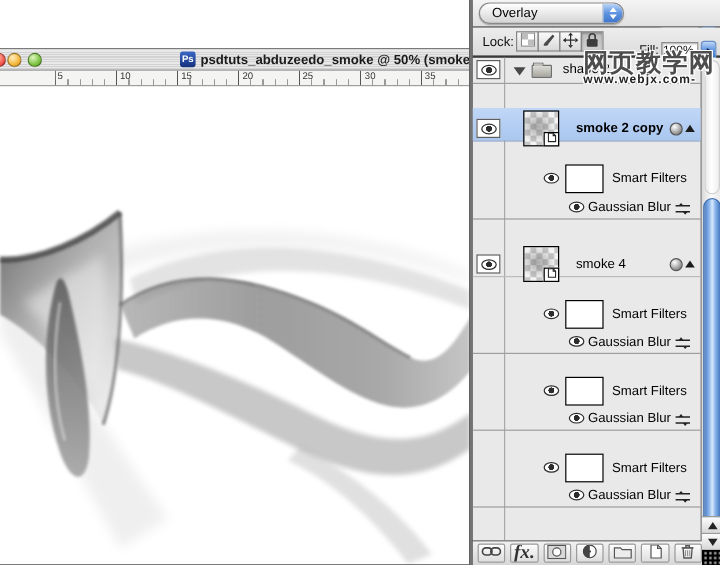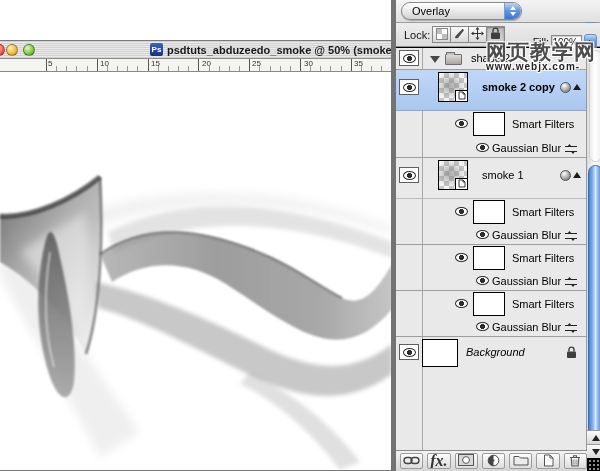--- a/index.html
+++ b/index.html
@@ -34,21 +34,21 @@
     background-position:46px 0, 46px bottom;
     background-size:100% 100%, 100% 5px;
     background-repeat:no-repeat; }
   .rn { position:absolute; top:0px; font-size:8px; color:#333; }
 
   .canvas { position:relative; width:100%; height:398px; background:#fff; overflow:hidden; }
   .canvas svg { position:absolute; left:0; top:0; }
 
   
   .layers-panel { position:absolute; left:391px; top:0; width:209px; height:471px;
-    background:#000000; border-left:5px solid #737373; font-size:11px; color:#111; }
+    background:#000000; border-left:3px solid #737373; font-size:11px; color:#111; }
 
   .blendbar { position:absolute; left:0; top:0; right:0; height:23px;
     background:linear-gradient(#f4f4f4,#e0e0e0); border-bottom:1px solid #9b9b9b; }
   .dropdown { position:absolute; left:5px; top:2px; width:121px; height:18px;
     border:1px solid #898989; border-radius:9px; background:linear-gradient(#ffffff,#d4d4d4);
     display:flex; align-items:center; padding-left:10px; overflow:hidden;
     box-shadow:0 1px 1px rgba(0,0,0,.25); }
   .dd-label { font-size:11px; color:#000; }
   .stepper { position:absolute; right:0; top:0; width:17px; height:16px;
     background:linear-gradient(#bdd7f8,#5e93e0 50%,#3f76cc);
@@ -73,23 +73,23 @@
   .lockbtns { position:absolute; left:37px; top:3px; display:flex; }
   .lockbtn { width:19px; height:17px; margin-left:-1px; border:1px solid #878787;
     background:linear-gradient(#fafafa,#d8d8d8); display:flex; align-items:center; justify-content:center; }
   .lockbtn.pressed { background:linear-gradient(#bdbdbd,#d2d2d2); box-shadow:inset 0 1px 2px rgba(0,0,0,.35); }
 
   
   .list { position:absolute; left:0; top:48px; width:190px; height:402px; background:#e9e9e9; }
   .list::before { content:""; position:absolute; left:26px; top:0; bottom:0; width:1px; background:#a8a8a8; }
   .row { position:relative; }
   .r-group { height:22px; border-bottom:1px solid #9e9e9e; }
-  .r-smart { height:41px; border-bottom:1px solid #bcbcbc; }
+  .r-smart { height:28px; border-bottom:1px solid #bcbcbc;margin-top:20px; }
   .r-smart.sel { background:linear-gradient(#c0d7f7,#aac7ef); border-bottom:1px solid #8fa8cc; }
-  .r-filters { height:27px; }
+  .r-filters { height:27px;margin-top:18px; }
   .r-filters.h28 { height:28px; }
   .r-filter { height:19px; border-bottom:1px solid #9e9e9e; }
   .r-bg { height:33px; }
 
   .eyebox { position:absolute; left:3px; width:20px; height:16px; background:#fff;
     border:1px solid #5f5f5f; display:flex; align-items:center; justify-content:center; }
   .r-group .eyebox { top:2px; } .r-smart .eyebox { top:9px; } .r-bg .eyebox { top:7px; }
   .eye { display:inline-block; width:13px; height:9px; border:1px solid #2c2c2c; border-radius:50%;
     background:radial-gradient(circle at 50% 48%, #2c2c2c 0 2.4px, #fff 2.6px); }
   .eye.inl { position:absolute; left:59px; top:8px; }
@@ -318,21 +318,21 @@
           <span class="eye"></span>
         </span>
       <span class="thumb-smart">
           <span class="so-badge">
             <span><svg width="8" height="9" viewBox="0 0 8 9">
                 <path d="M1 1h4l2 2v5H1z" fill="#fff" stroke="#222" stroke-width="0.9"></path>
                 <path d="M5 1v2h2" fill="none" stroke="#222" stroke-width="0.9"></path>
               </svg></span>
           </span>
         </span>
-      <span class="lbl">smoke 1</span>
+      <span class="lbl">smoke 4</span>
       <span class="fxball"></span>
       <span class="coltri"></span>
     </div>
 
     <div class="row r-filters">
       <span class="eye inl"></span>
       <span class="thumb-white"></span>
       <span class="lbl">Smart Filters</span>
     </div>
 
@@ -374,31 +374,20 @@
     <div class="row r-filter">
       <span class="eye inl2"></span>
       <span class="lbl">Gaussian Blur</span>
       <span class="slider-ic"><svg width="14" height="11" viewBox="0 0 14 11">
             <path d="M1 3.5h12M1 8.5h12" stroke="#222" stroke-width="1.2" fill="none"></path>
             <path d="M3.5 3.5l2-2.4 2 2.4z" fill="#222"></path>
             <path d="M7 8.5l2 2.4 2-2.4z" fill="#222"></path>
           </svg></span>
     </div>
 
-    <div class="row r-bg">
-      <span class="eyebox">
-          <span class="eye"></span>
-        </span>
-      <span class="thumb-white"></span>
-      <span class="lbl">Background</span>
-      <span class="lock-ic"><svg width="11" height="13" viewBox="0 0 11 13">
-            <rect x="1" y="5.5" width="9" height="6.5" rx="1" fill="#3e3e3e"></rect>
-            <path d="M3 5.5V3.6a2.5 2.5 0 0 1 5 0v1.9" fill="none" stroke="#3e3e3e" stroke-width="1.4"></path>
-          </svg></span>
-    </div>
 
   </div>
 
   <div class="scrollcol">
     <span class="strack-cap"></span>
     <span class="sthumb"></span>
     <span class="sarrow up"></span>
     <span class="sarrow down"></span>
   </div>
 

